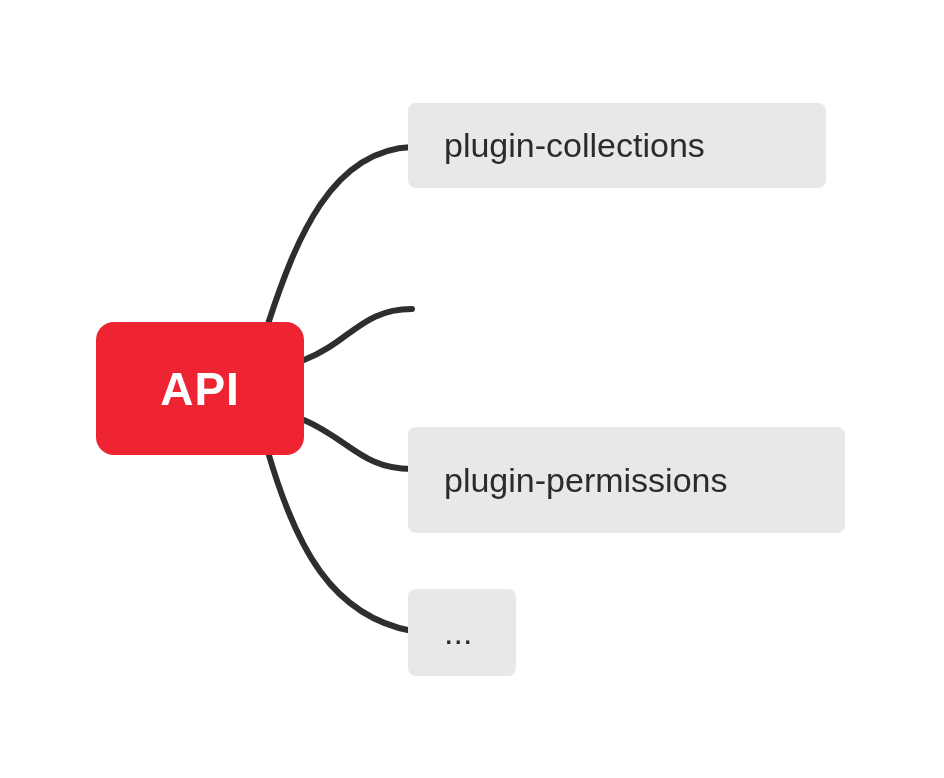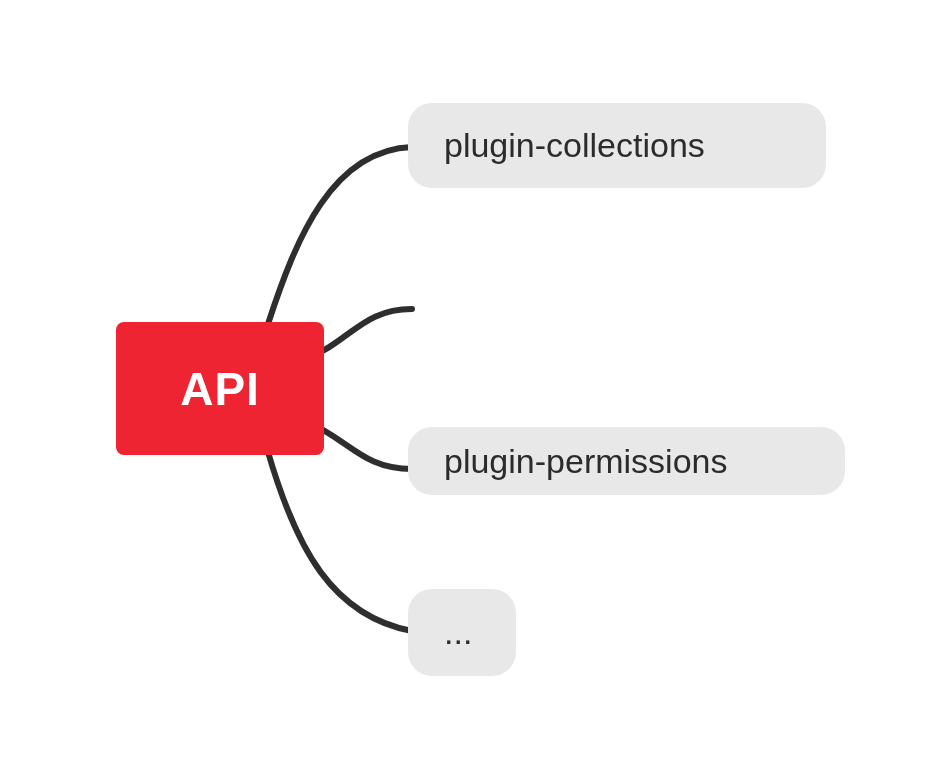--- a/index.html
+++ b/index.html
@@ -27,48 +27,48 @@
     stroke: var(--connector, #2e2e2e);
     stroke-width: 6;
     stroke-linecap: round;
   }
   .node {
     position: absolute;
     display: flex;
     align-items: center;
   }
   .node-root {
-    left: 116px;
+    left: 96px;
     top: 322px;
     width: 208px;
     height: 133px;
     background: var(--root-node-bg, #ee2433);
-    border-radius: 8px;
+    border-radius: 18px;
     justify-content: center;
   }
   .node-root .label {
     color: var(--root-node-text, #ffffff);
     font-size: 46px;
     font-weight: 700;
     letter-spacing: 1px;
   }
   .node-child {
     background: var(--child-node-bg, #e8e8e8);
-    border-radius: 24px;
+    border-radius: 8px;
     padding: 0 36px;
   }
   .node-child .label {
     color: var(--child-node-text, #2b2b2b);
     font-size: 34px;
     font-weight: 500;
     white-space: nowrap;
   }
   #child-0 { left: 408px; top: 103px; width: 418px; height: 85px; }
   #child-1 { left: 408px; top: 265px; width: 312px; height: 87px; }
-  #child-2 { left: 408px; top: 427px; width: 437px; height: 68px; }
+  #child-2 { left: 408px; top: 427px; width: 437px; height: 106px; }
   #child-3 { left: 408px; top: 589px; width: 108px; height: 87px; }
 </style>
 </head>
 <body>
 
 <div class="canvas">
 
   <svg class="connectors" viewBox="0 0 944 778" xmlns="http://www.w3.org/2000/svg">
     <path d="M 268 324 C 296 238 332 150 412 147"></path>
     <path d="M 304 360 C 350 342 362 309 412 309"></path>

